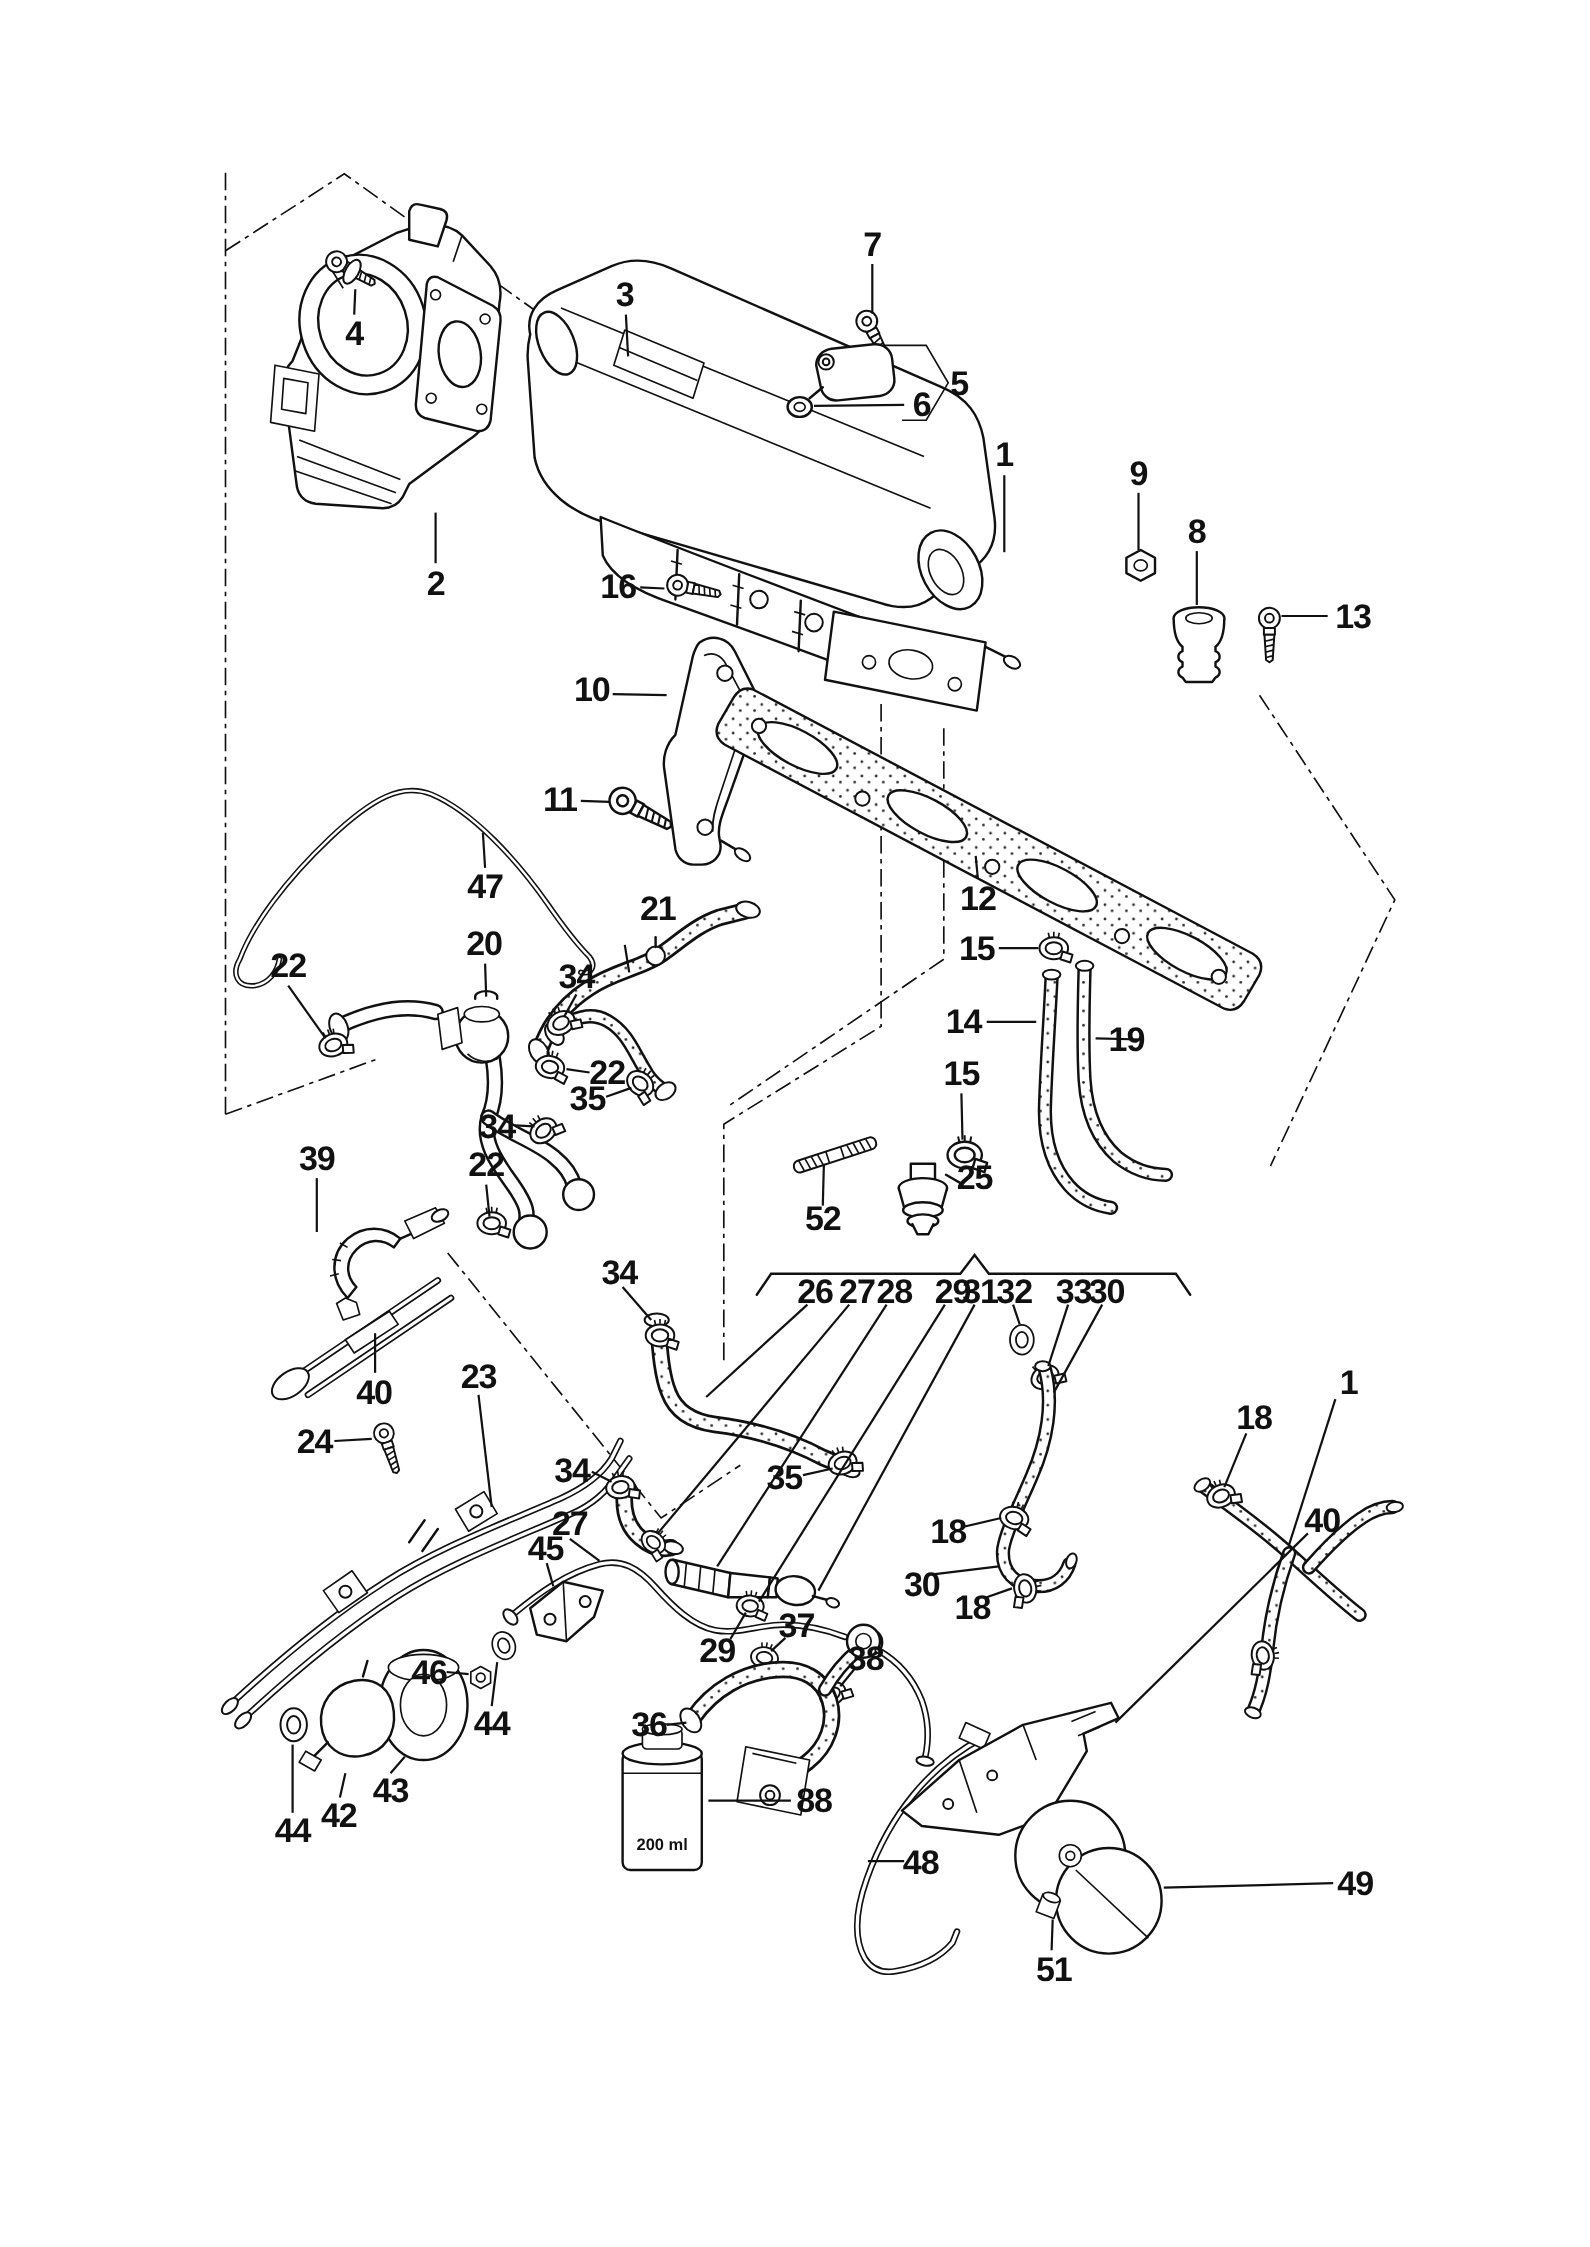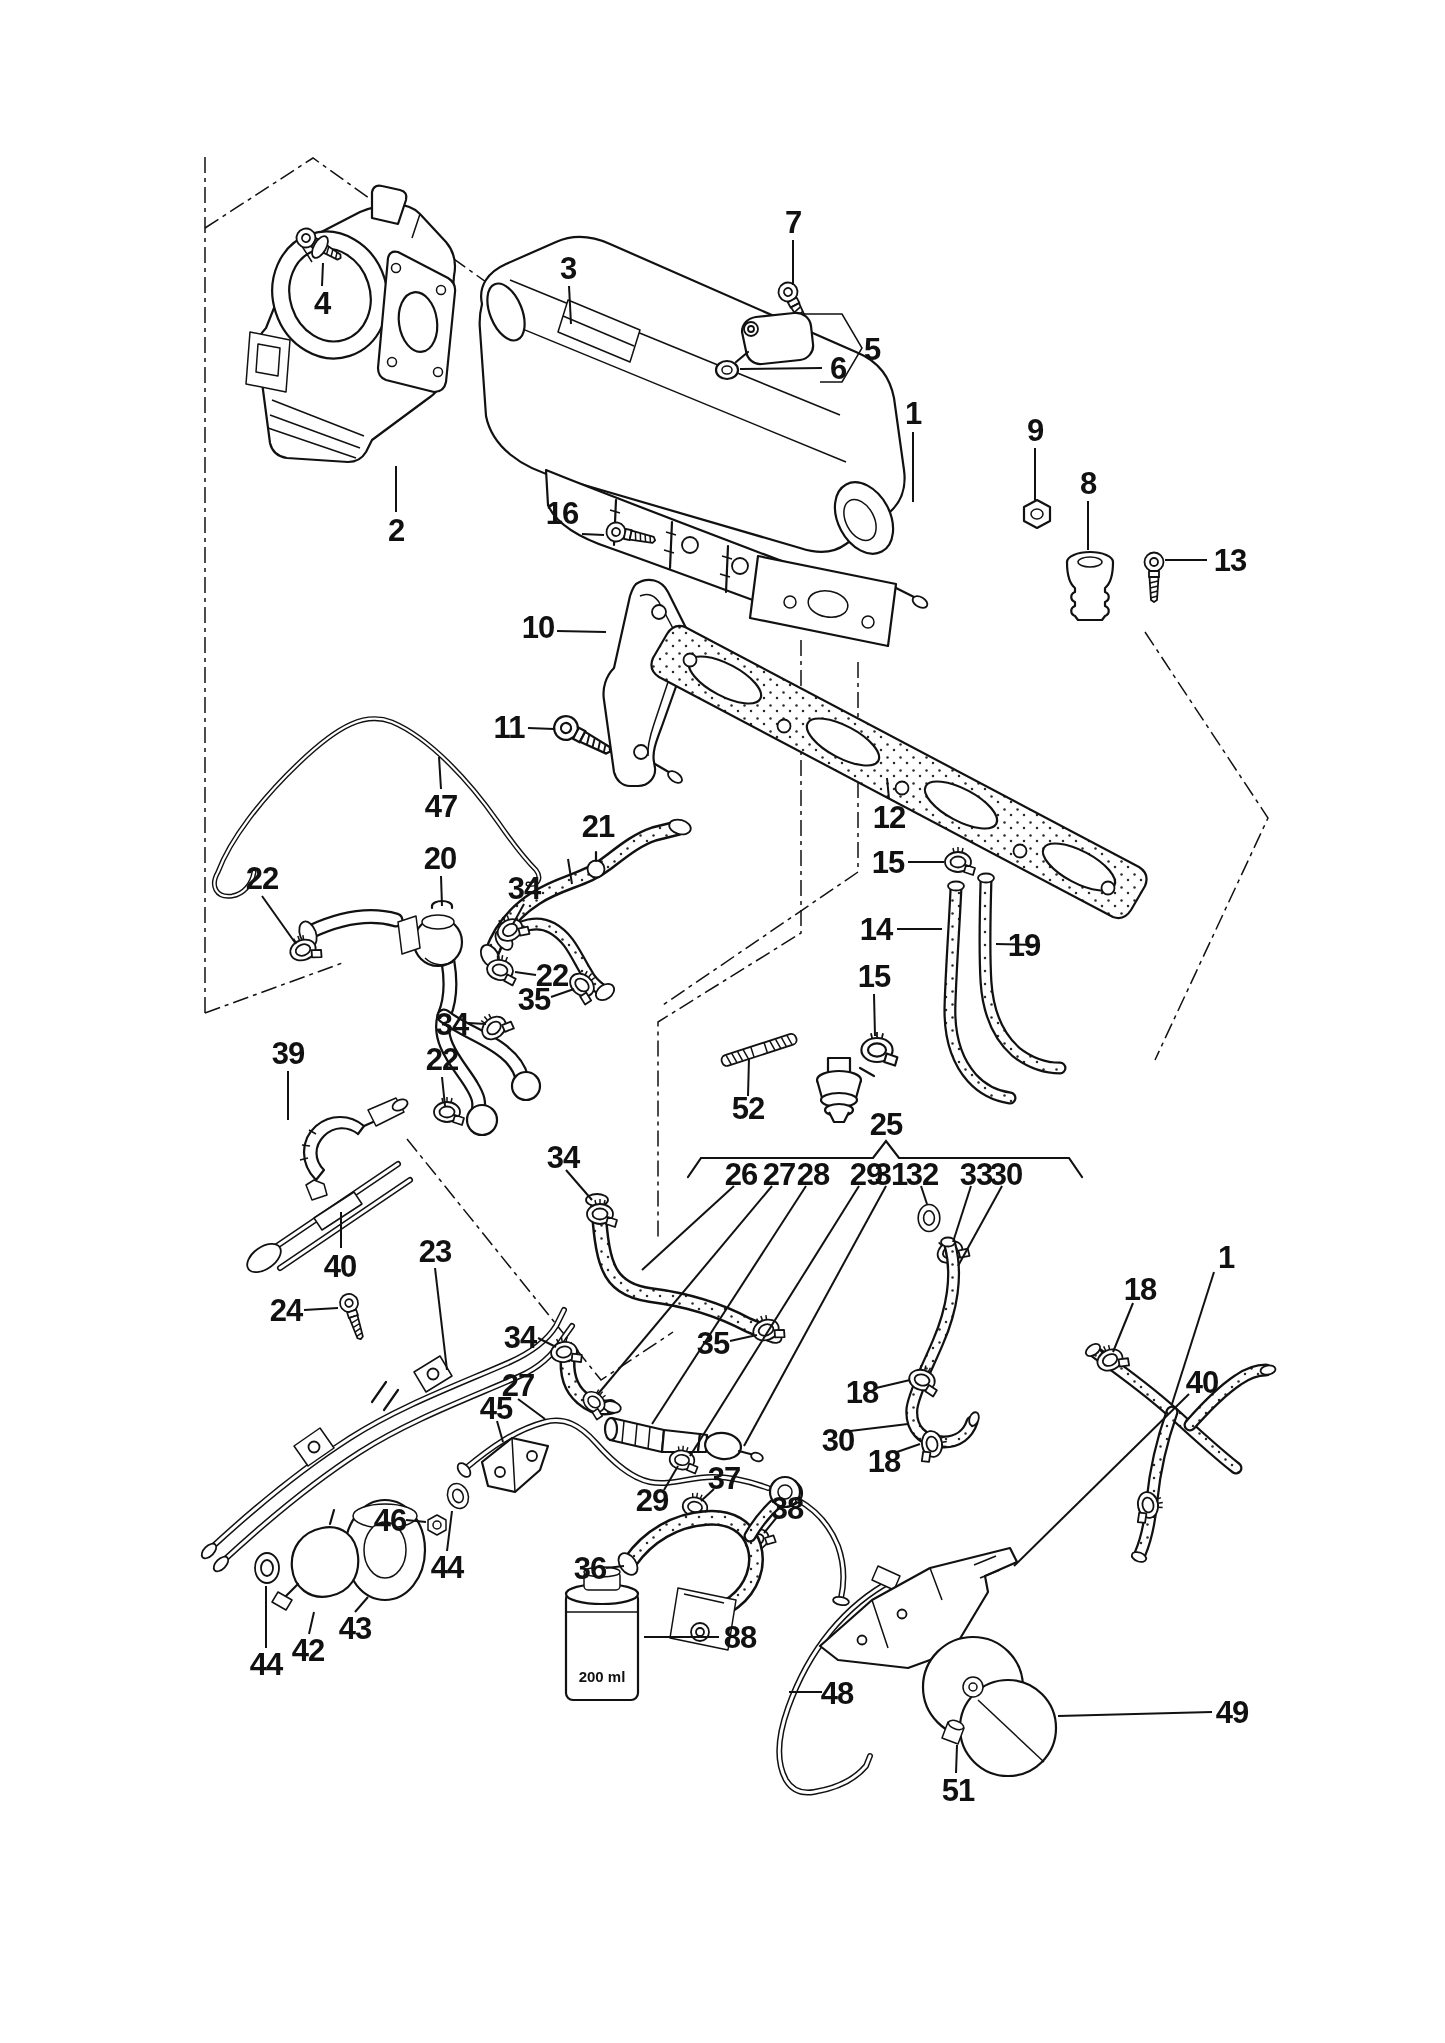--- a/index.html
+++ b/index.html
@@ -518,34 +518,34 @@
       <div class="plabel" style="left: 793px; top: 222px;">7</div>
       <div class="plabel" style="left: 1088px; top: 483px;">8</div>
       <div class="plabel" style="left: 1035px; top: 430px;">9</div>
       <div class="plabel" style="left: 538px; top: 627px;">10</div>
       <div class="plabel" style="left: 509px; top: 727px;">11</div>
       <div class="plabel" style="left: 889px; top: 817px;">12</div>
       <div class="plabel" style="left: 1230px; top: 560px;">13</div>
       <div class="plabel" style="left: 876px; top: 929px;">14</div>
       <div class="plabel" style="left: 888px; top: 862px;">15</div>
       <div class="plabel" style="left: 874px; top: 976px;">15</div>
-      <div class="plabel" style="left: 562px; top: 513px;">16</div>
+      <div class="plabel" style="left: 562px; top: 533px;">16</div>
       <div class="plabel" style="left: 1226px; top: 1257px;">1</div>
       <div class="plabel" style="left: 1140px; top: 1289px;">18</div>
       <div class="plabel" style="left: 862px; top: 1392px;">18</div>
       <div class="plabel" style="left: 884px; top: 1461px;">18</div>
       <div class="plabel" style="left: 1024px; top: 945px;">19</div>
       <div class="plabel" style="left: 440px; top: 858px;">20</div>
       <div class="plabel" style="left: 563px; top: 826px; margin-left: 35px;">21</div>
       <div class="plabel" style="left: 262px; top: 878px;">22</div>
       <div class="plabel" style="left: 552px; top: 975px;">22</div>
       <div class="plabel" style="left: 442px; top: 1059px;">22</div>
       <div class="plabel" style="left: 435px; top: 1251px;">23</div>
       <div class="plabel" style="left: 286px; top: 1310px;">24</div>
-      <div class="plabel" style="left: 886px; top: 1124px;">25</div>
+      <div class="plabel" style="left: 886px; top: 1070px;">25</div>
       <div class="plabel" style="left: 741px; top: 1174px;">26</div>
       <div class="plabel" style="left: 779px; top: 1174px;">27</div>
       <div class="plabel" style="left: 813px; top: 1174px;">28</div>
       <div class="plabel" style="left: 866px; top: 1174px;">29</div>
       <div class="plabel" style="left: 891px; top: 1174px;">31</div>
       <div class="plabel" style="left: 922px; top: 1174px;">32</div>
       <div class="plabel" style="left: 976px; top: 1174px;">33</div>
       <div class="plabel" style="left: 1006px; top: 1174px;">30</div>
       <div class="plabel" style="left: 652px; top: 1500px;">29</div>
       <div class="plabel" style="left: 838px; top: 1440px;">30</div>

